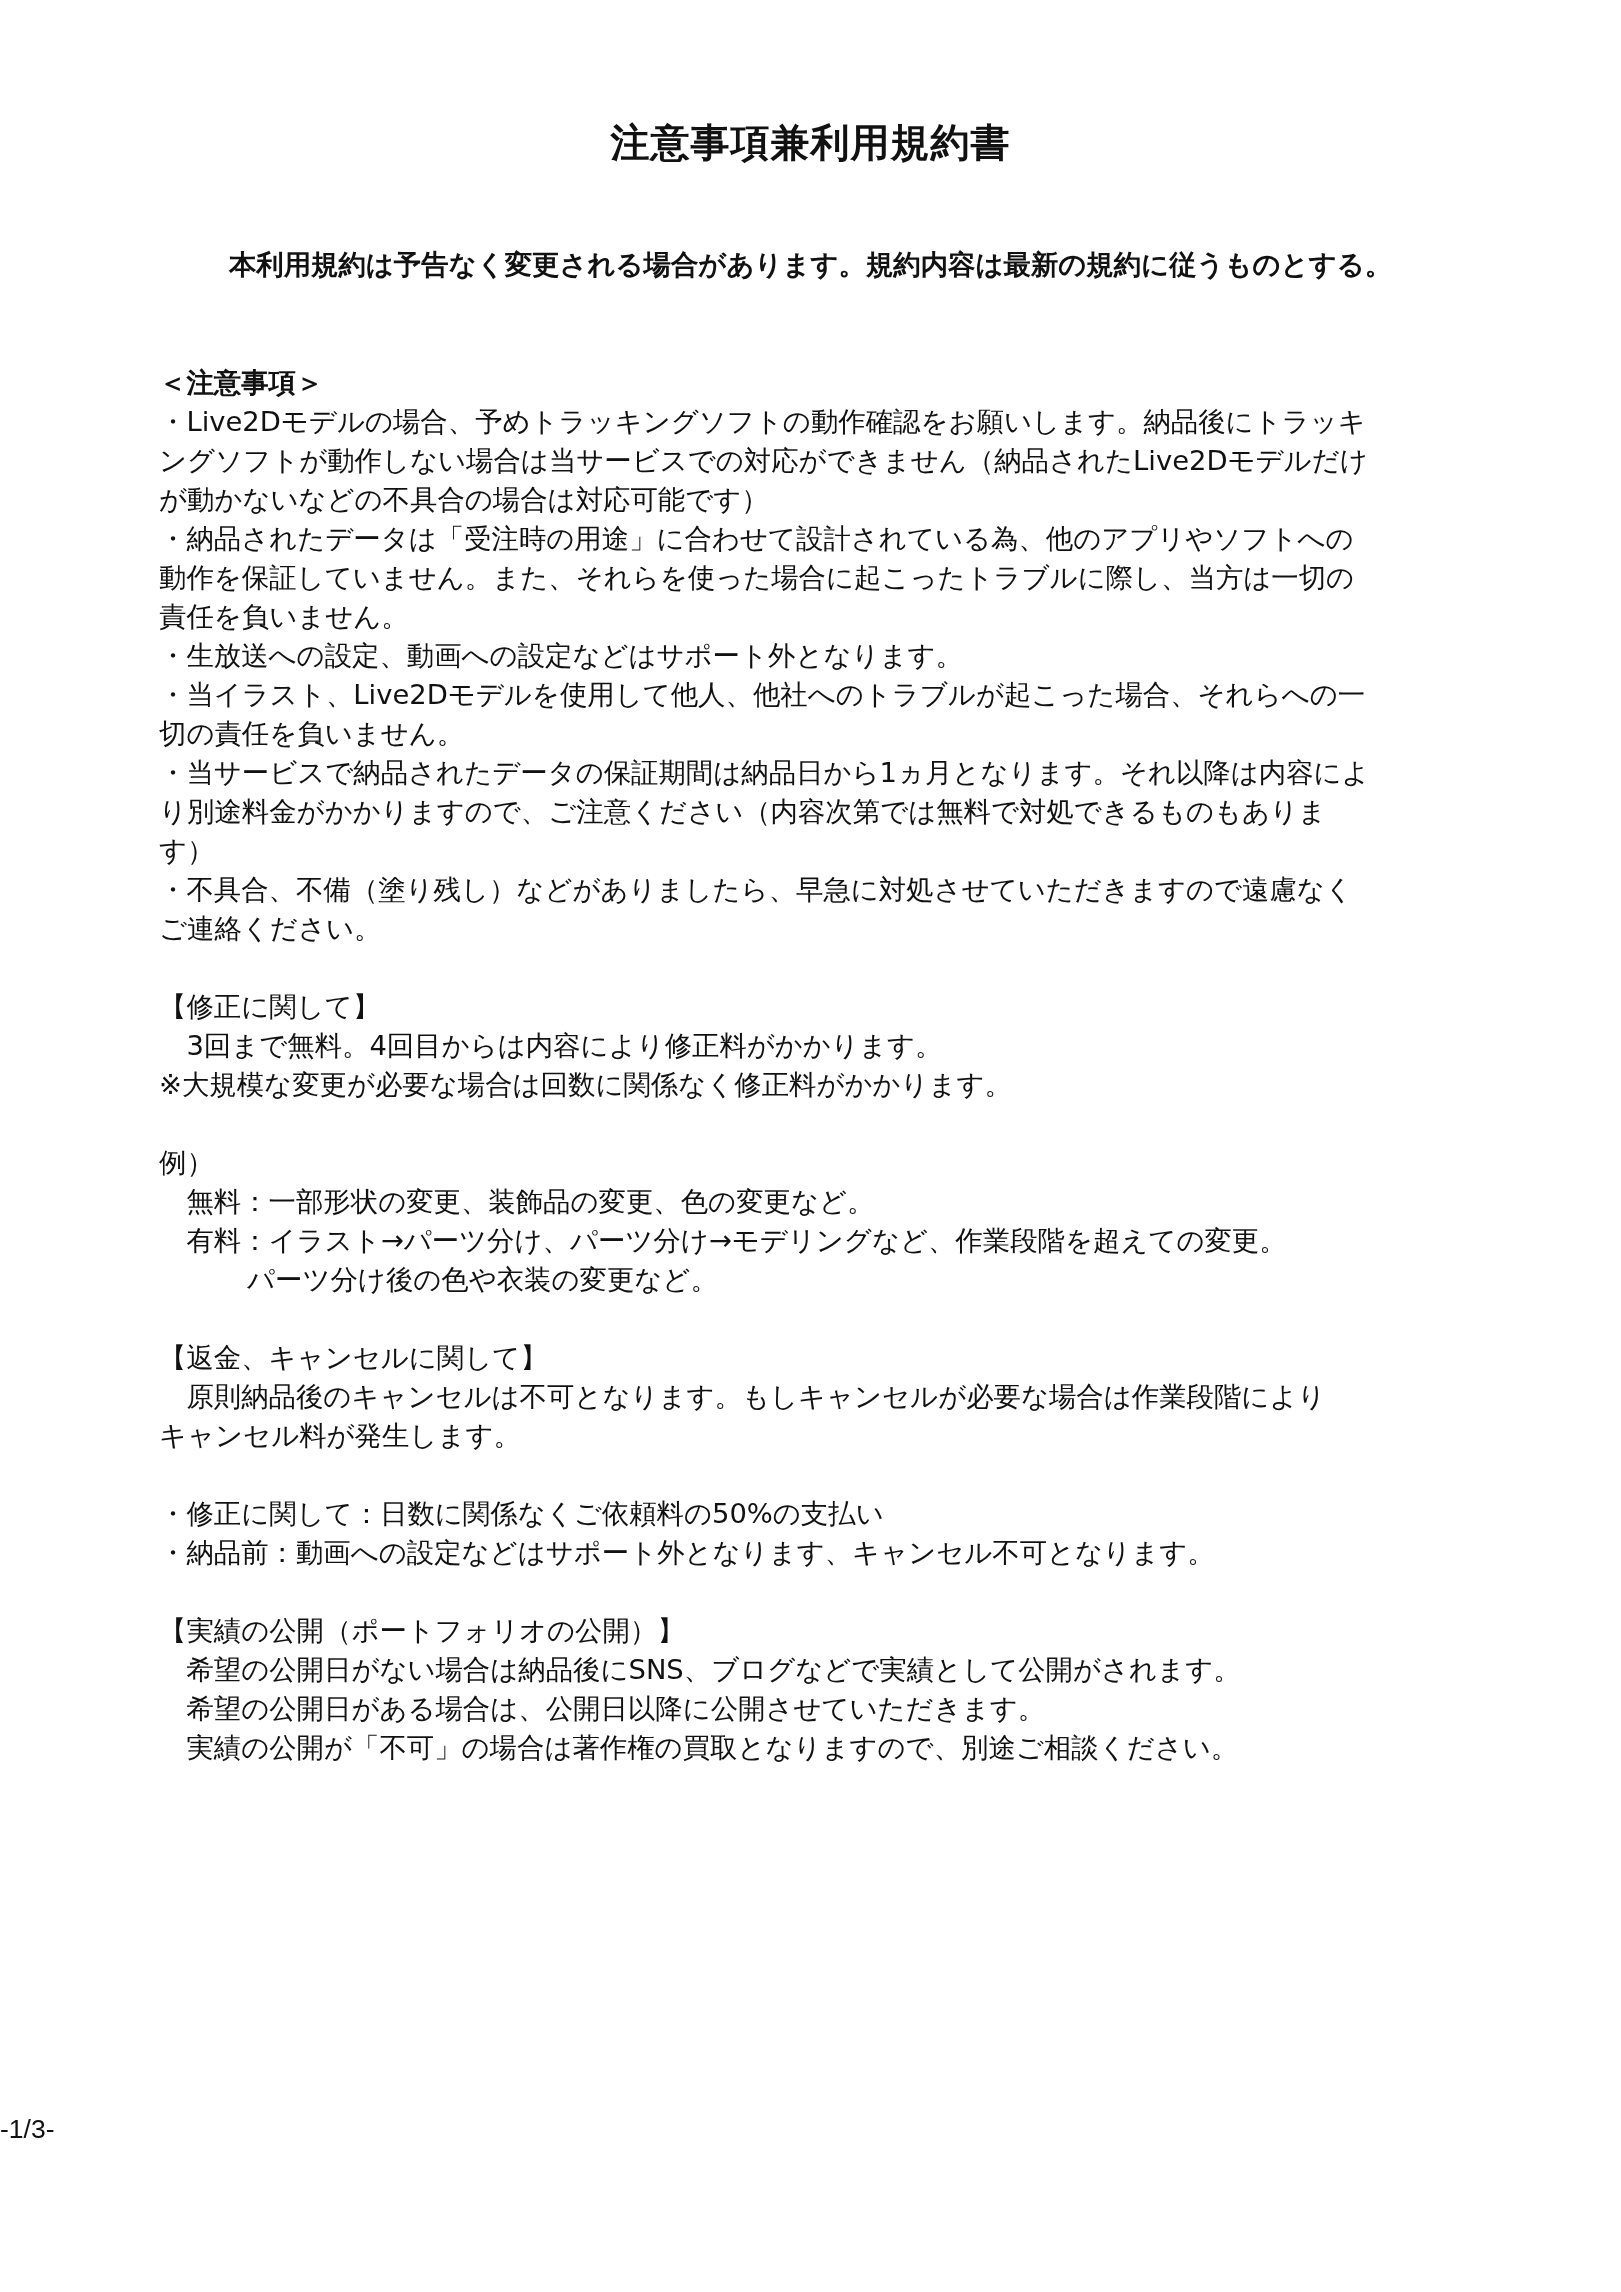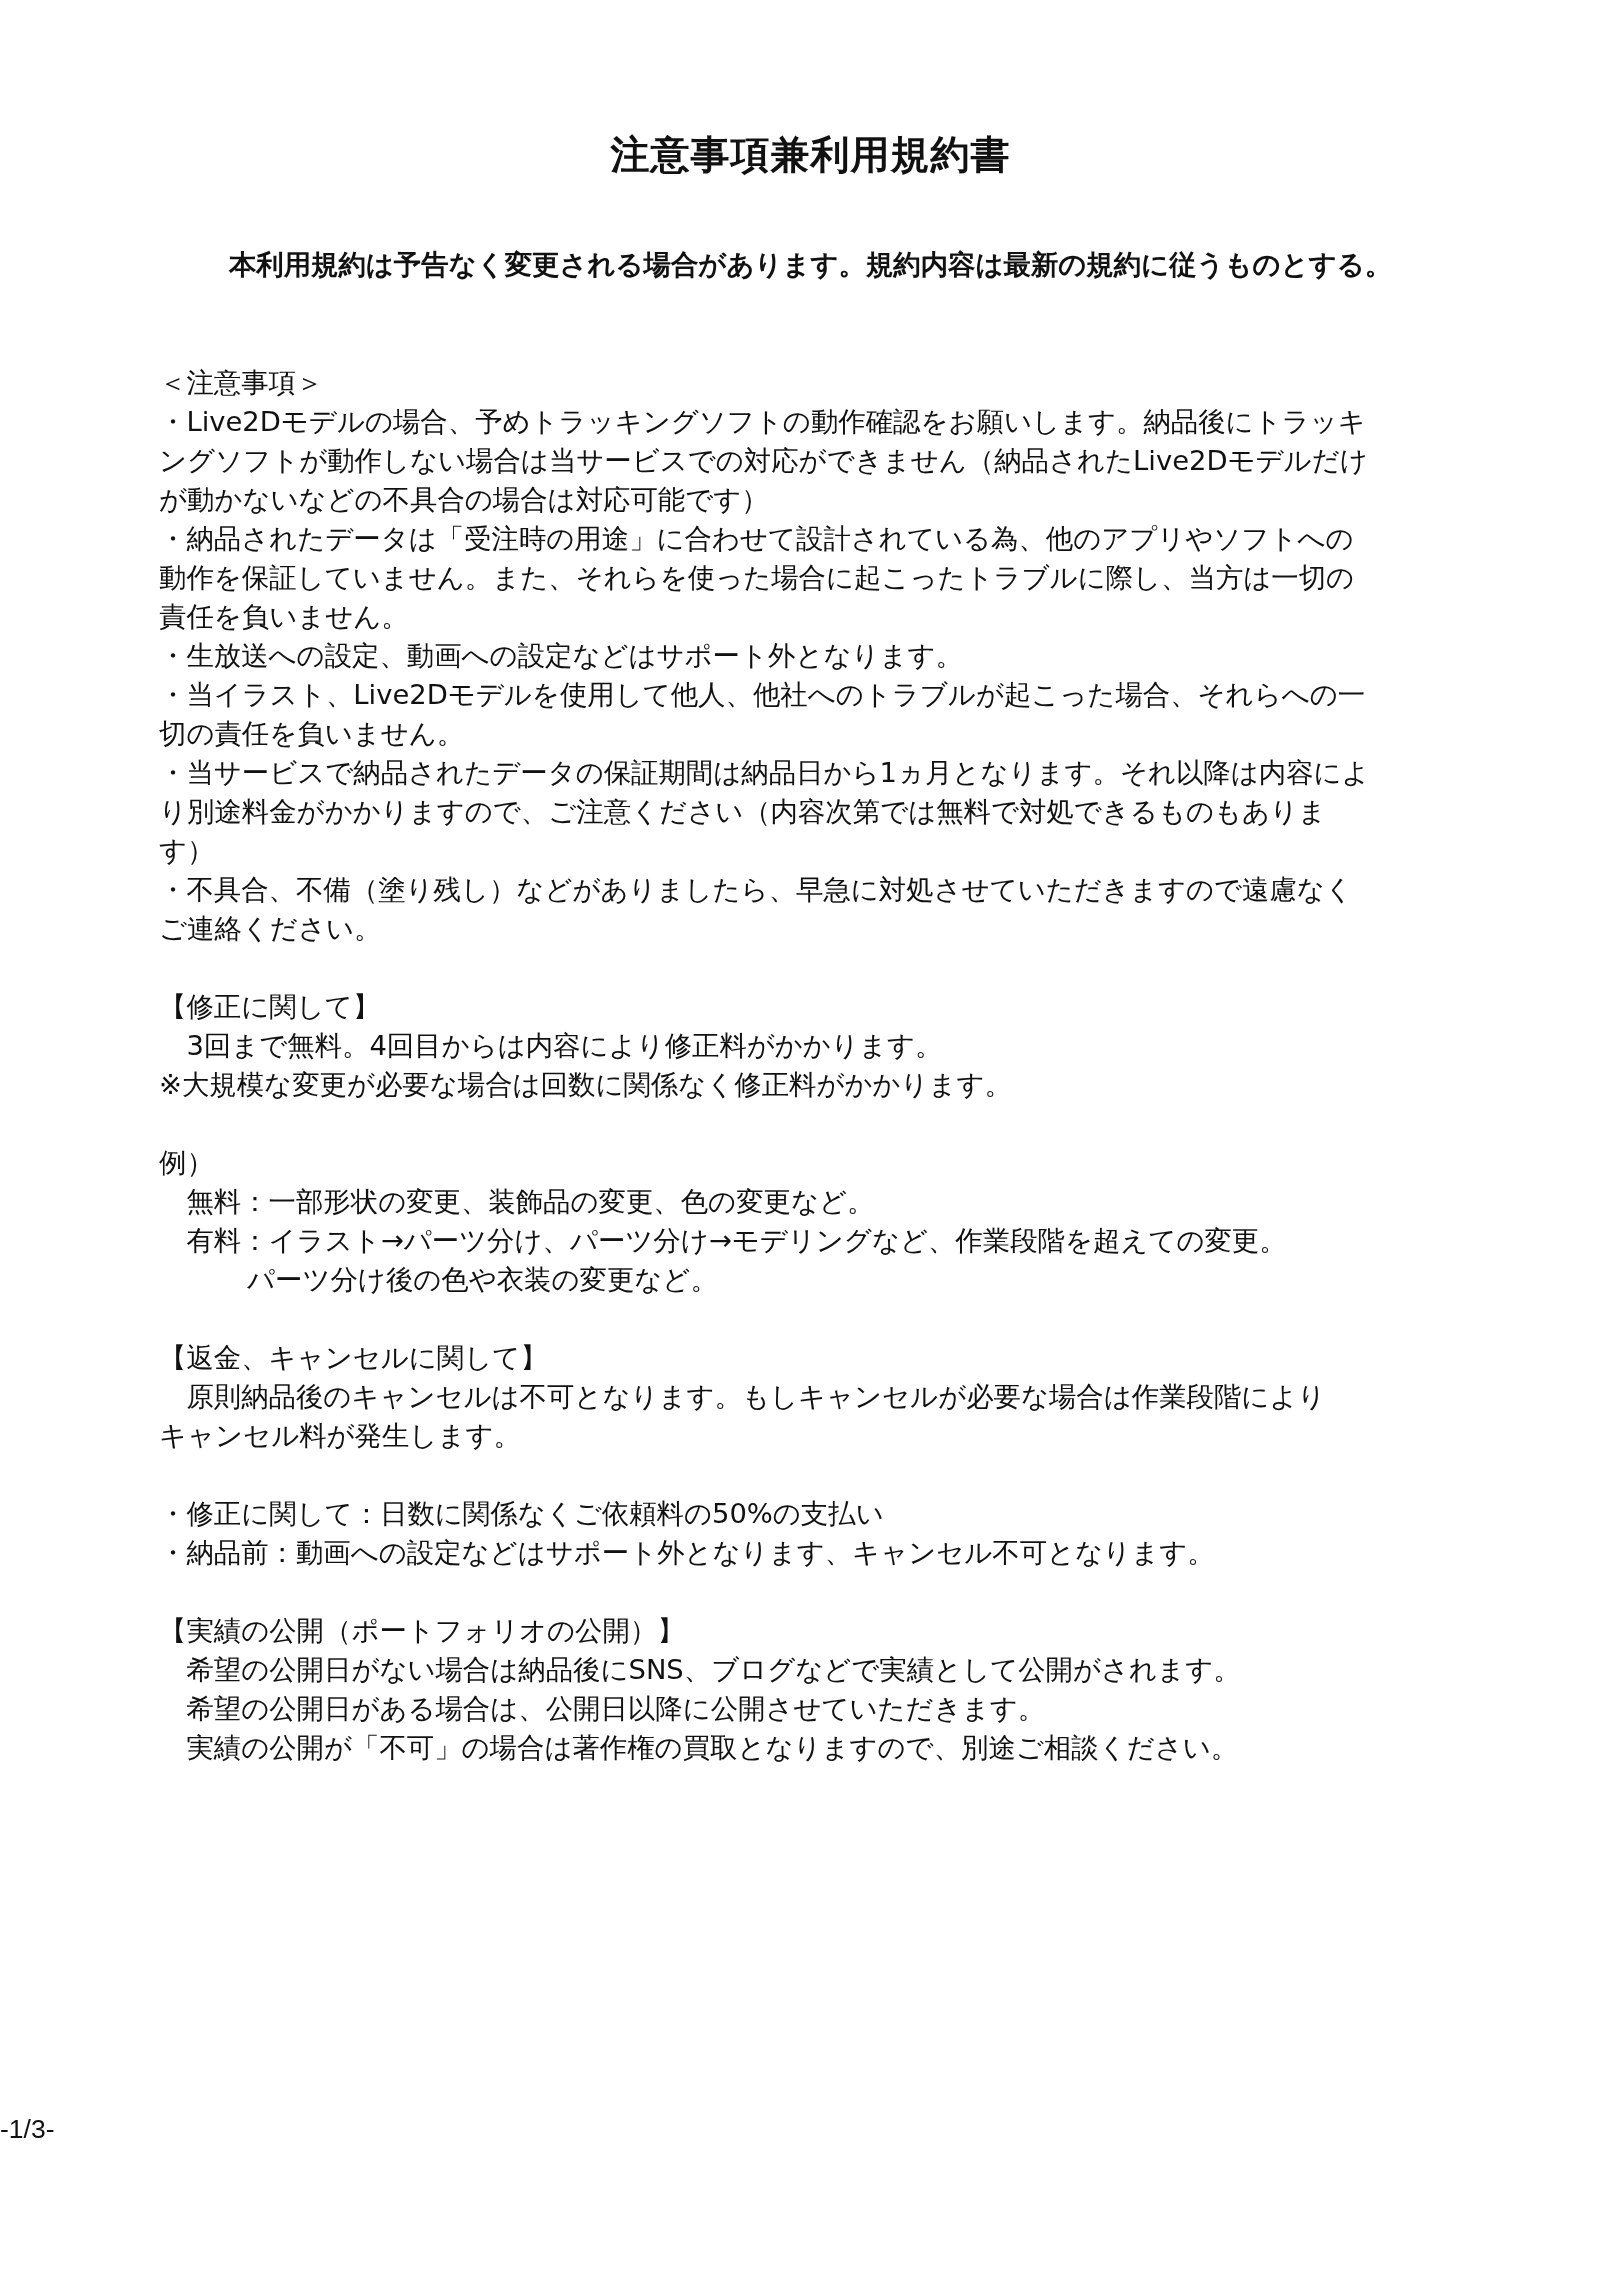--- a/index.html
+++ b/index.html
@@ -1,26 +1,26 @@
 <!DOCTYPE html>
 <html><head>
 <meta charset="utf-8">
 <style>
   html, body { margin: 0; padding: 0; background: #ffffff; }
   body { width: 1621px; height: 2293px; position: relative; overflow: hidden;
          font-family: "DejaVu Sans", "Liberation Sans", sans-serif; color: #111; }
   .page { position: absolute; left: 0; top: 0; width: 1621px; height: 2293px; }
-  .title { position: absolute; top: 128px; left: 0; width: 1621px; text-align: center;
+  .title { position: absolute; top: 116px; left: 0; width: 1621px; text-align: center;
            font-size: 39px; font-weight: bold; letter-spacing: 1px; }
   .notice { position: absolute; top: 247px; left: 0; width: 1621px; text-align: center;
             font-size: 27.4px; font-weight: bold; }
   .body { position: absolute; left: 159px; top: 363px; width: 1313px;
           font-size: 27.4px; line-height: 39px; }
   .body p { margin: 0; }
-  .h-bold { font-weight: normal; }
+  .h-bold { font-weight: bold; }
   .gap { height: 39px; }
   .ind1 { padding-left: 27.4px; }
   .ind2 { padding-left: 88px; }
   .footer { position: absolute; top: 2114px; left: 0; width: 1621px; text-align: left;
             font-size: 26.5px; font-family: "Liberation Sans", sans-serif; }
 </style>
 </head>
 <body>
 
 <div class="page">

